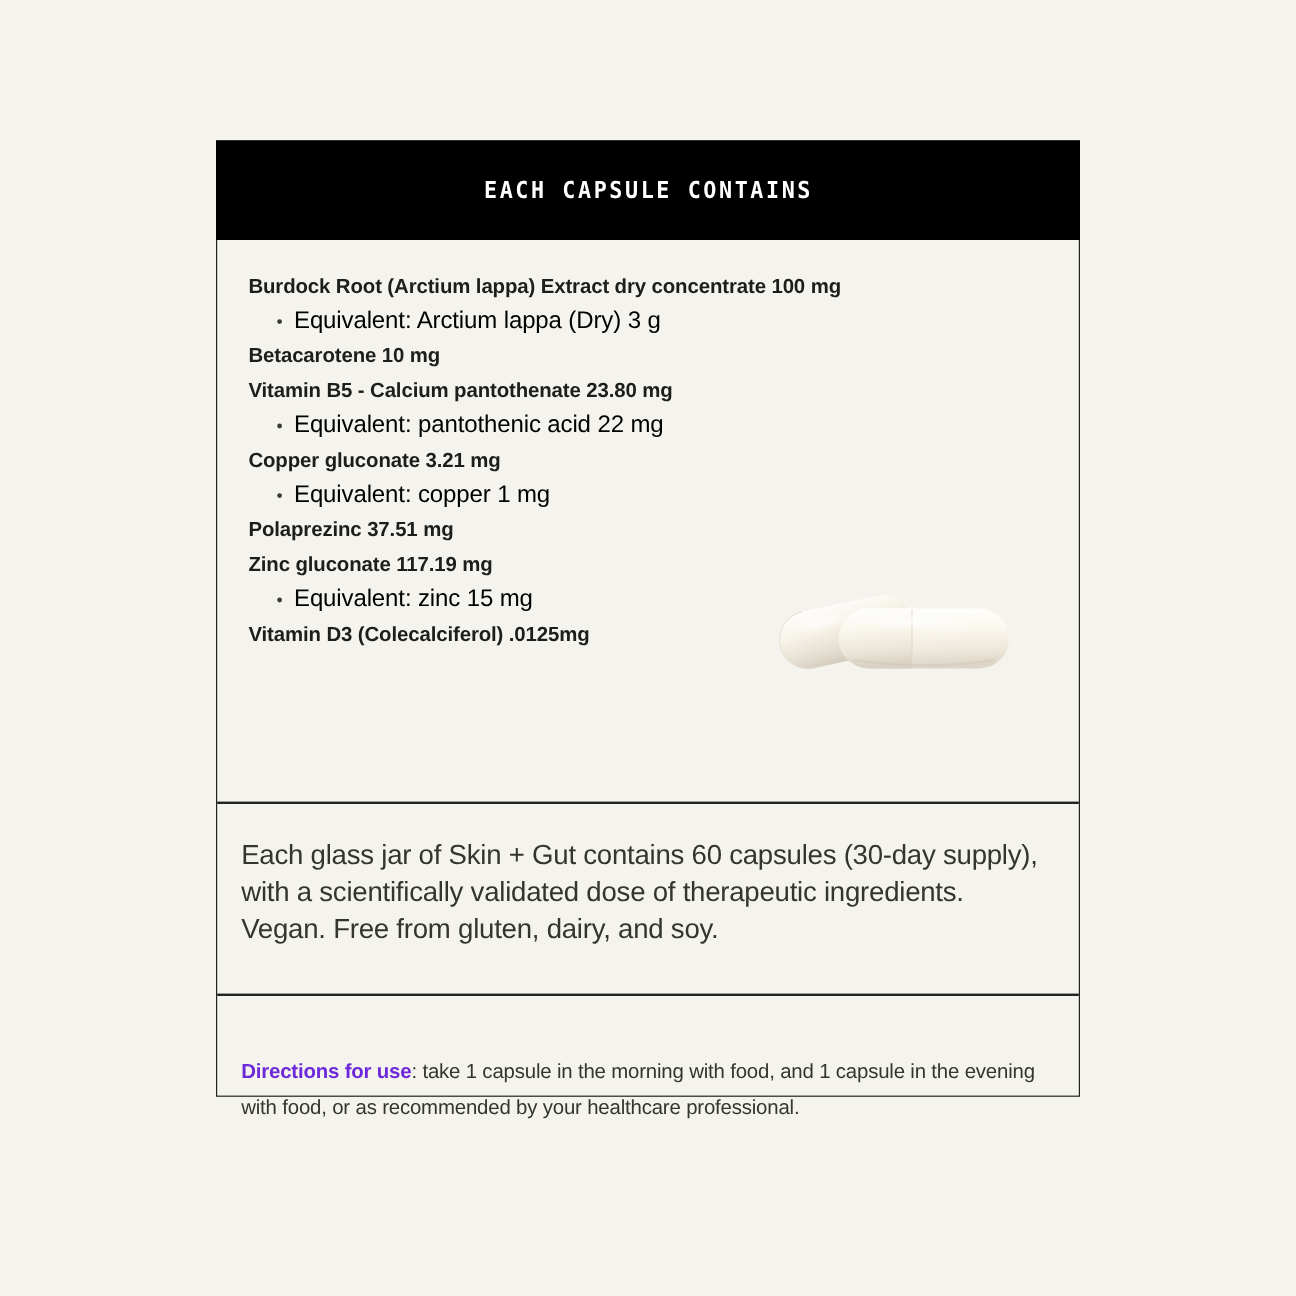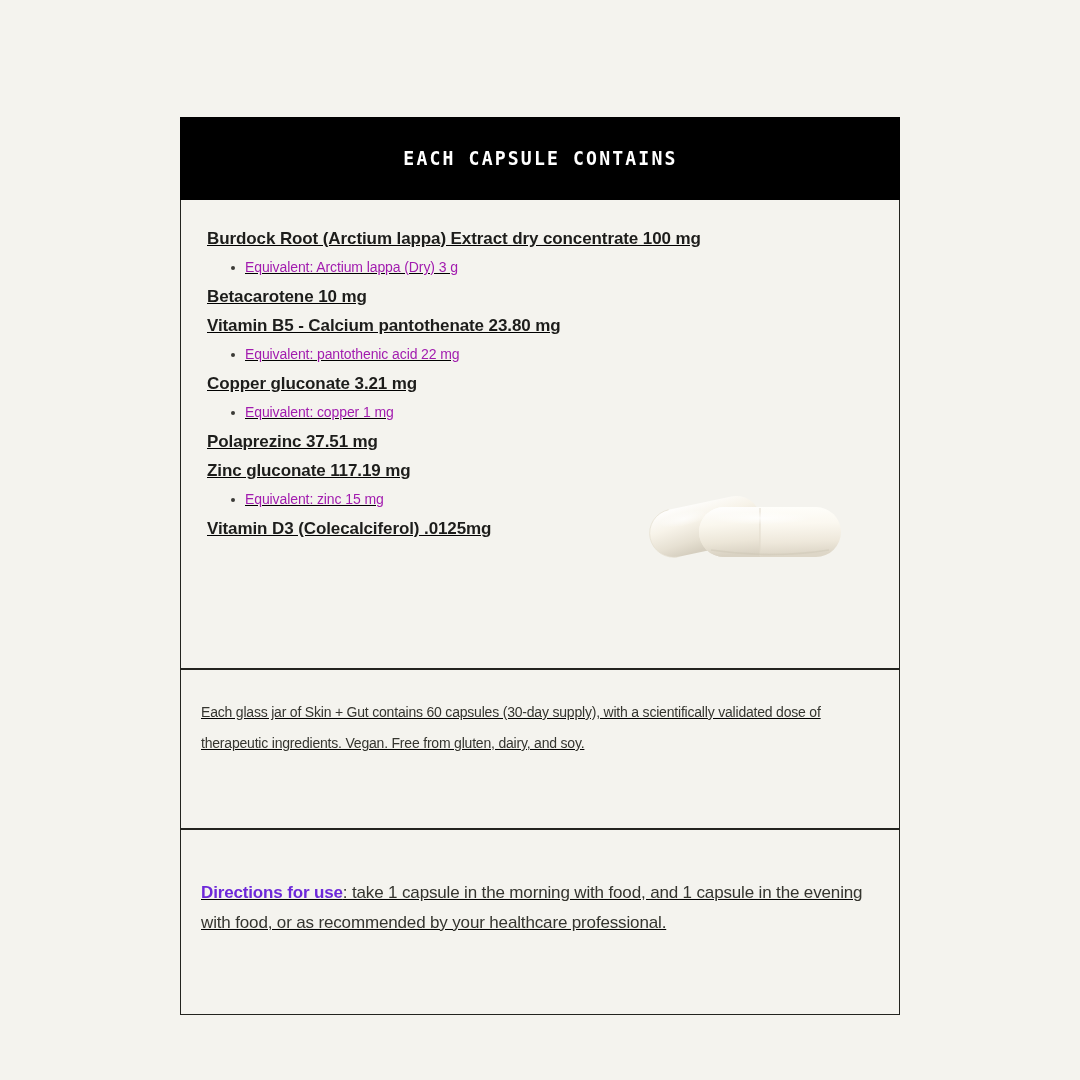--- a/index.html
+++ b/index.html
@@ -13,26 +13,25 @@
     background: #f4f3ee;
     font-family: "Liberation Sans", sans-serif;
     -webkit-font-smoothing: antialiased;
   }
 
   #label-card {
     position: absolute;
     left: 180px;
     top: 117px;
     width: 720px;
-    height: 898px;
+    height: 797px;
     background: #f4f3ee;
     border: 1px solid #23231f;
     display: flex;
     flex-direction: column;
-    text-decoration: underline;
   }
 
   
   #card-header {
     height: 83px;
     flex: 0 0 83px;
     background: #000000;
     display: flex;
     align-items: center;
     justify-content: center;
@@ -71,23 +70,23 @@
   }
 
   ul.equivalent-list {
     list-style: none;
     font-weight: 400;
   }
 
   li.equivalent-item {
     position: relative;
     padding-left: 38px;
-    font-size: 14px;
-    font-weight: 400;
-    color: #a21caf;
+    font-size: 20px;
+    font-weight: 400;
+    color: #000000;
     line-height: 29px;
     letter-spacing: -0.1px;
   }
 
   li.equivalent-item::before {
     content: "";
     position: absolute;
     left: 24px;
     top: 13px;
     width: 4px;
@@ -108,21 +107,21 @@
   }
 
   
   #description-panel {
     flex: 0 0 160px;
     padding: 27px 30px 0 20px;
     border-bottom: 2px solid #23231f;
   }
 
   #description-text {
-    font-size: 14px;
+    font-size: 23px;
     font-weight: 400;
     color: #35352f;
     line-height: 31px;
     letter-spacing: -0.2px;
   }
 
   
   #directions-panel {
     flex: 1 1 auto;
     padding: 48px 30px 0 20px;

